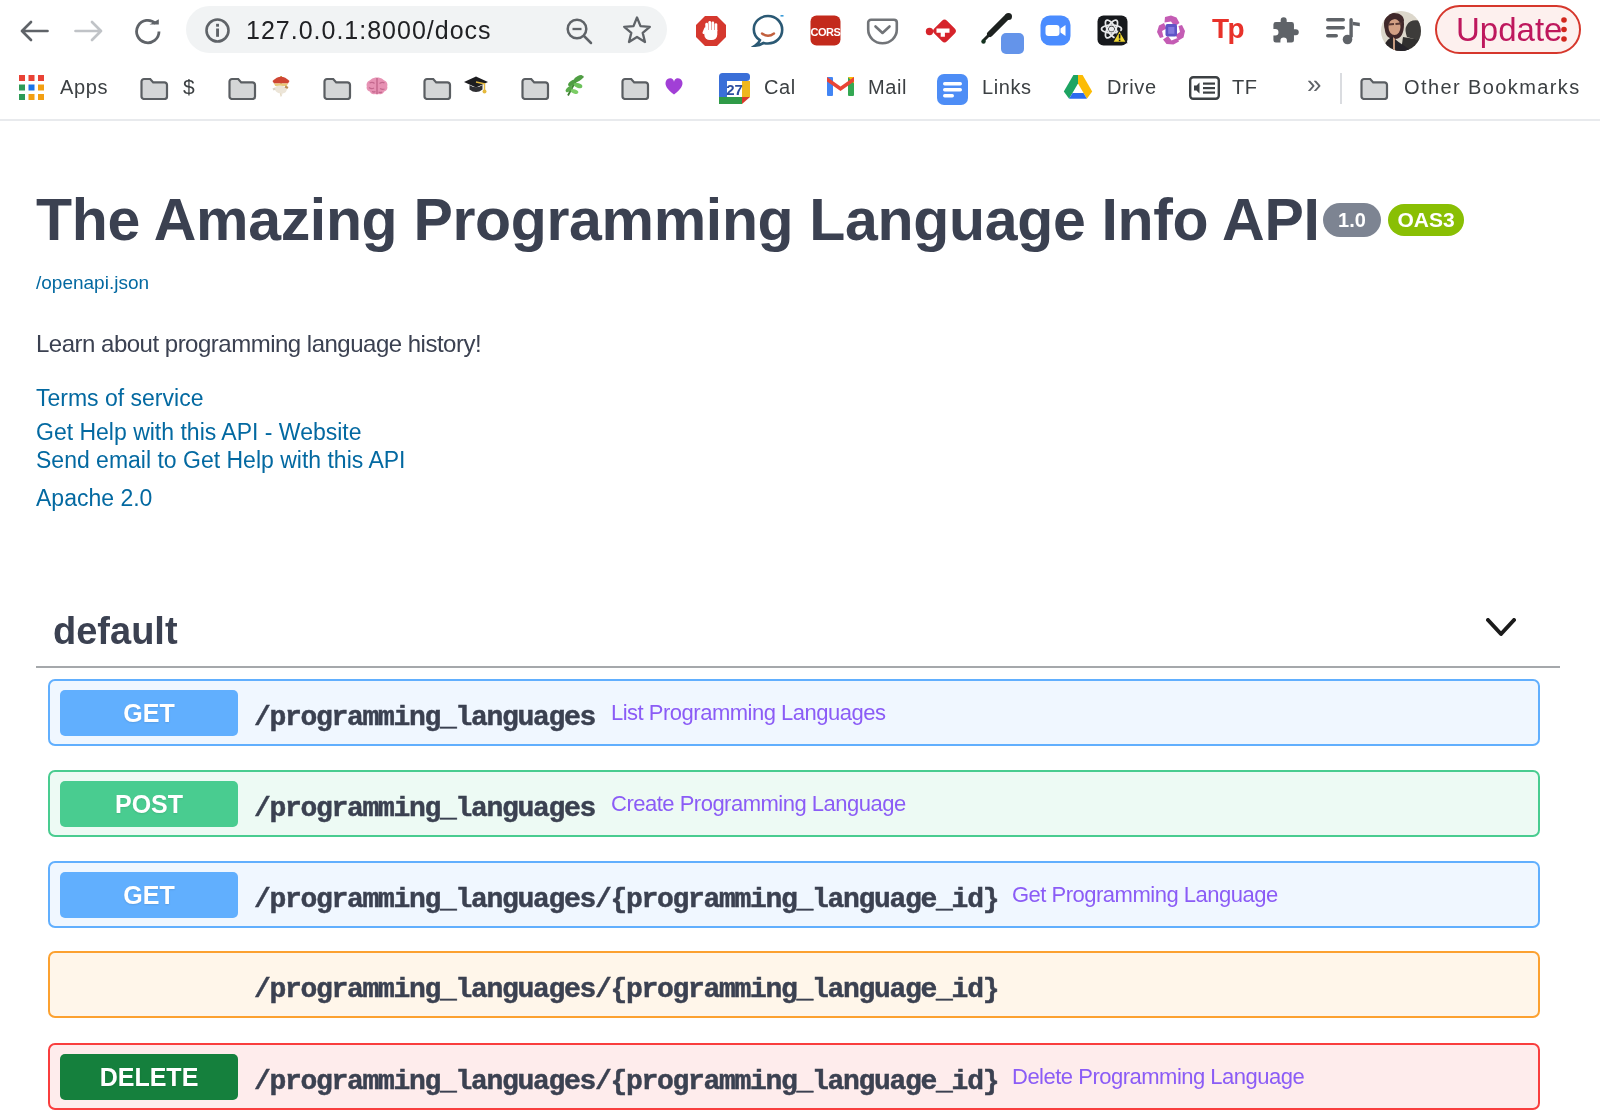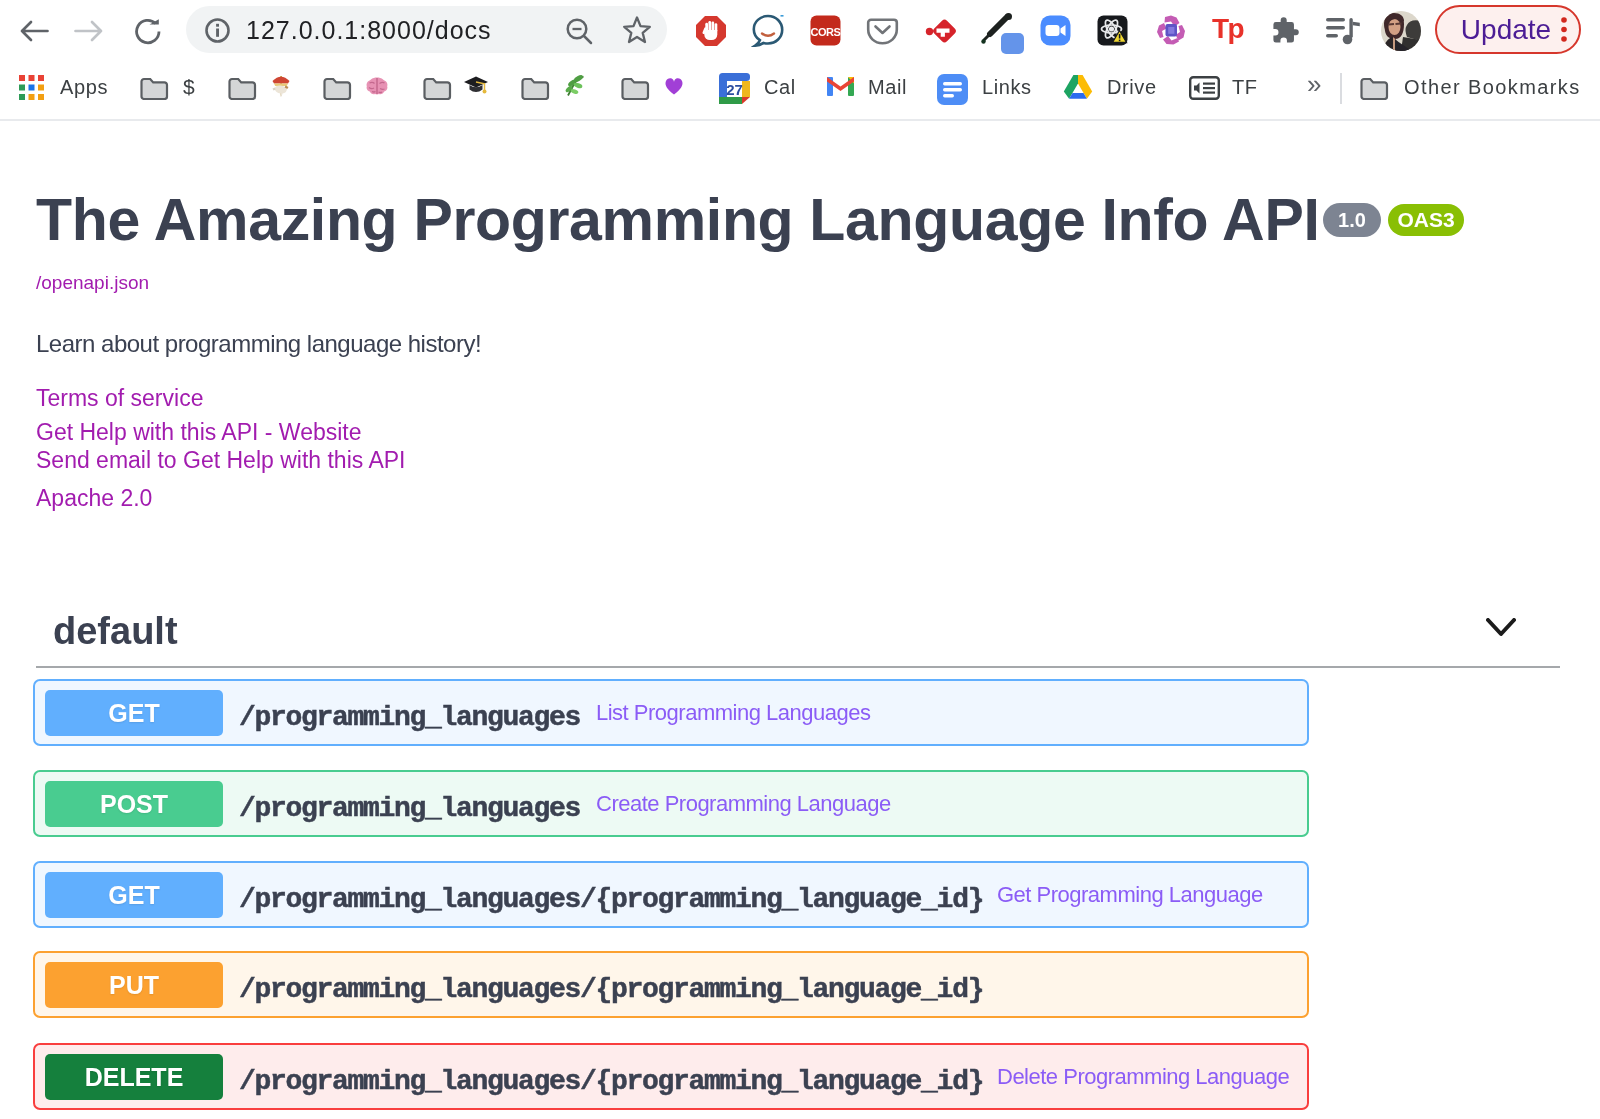--- a/index.html
+++ b/index.html
@@ -8,30 +8,30 @@
 #toolbar { position:absolute; left:0; top:0; width:1600px; height:62px; background:#fff;text-align:center; }
 #pill { position:absolute; left:186px; top:6px; width:481px; height:47px; border-radius:24px; background:#f1f3f4; }
 #url { position:absolute; left:246px; top:0; height:62px; line-height:61px; font-size:25px; color:#202124; letter-spacing:1px; }
 #bmbar { position:absolute; left:0; top:62px; width:1600px; height:59px; background:#fff; border-bottom:2px solid #e8eaed; }
 .bmlabel { position:absolute; top:11px; font-size:20px; color:#3c4043; letter-spacing:0.6px; line-height:28px; }
 #content { position:absolute; left:0; top:121px; width:1600px; height:998px; background:#fff; }
 h1.title { position:absolute; left:36px; top:65px; font-size:59px; font-weight:bold; color:#3b4151; letter-spacing:-0.33px; }
 .badge { position:absolute; color:#fff; font-weight:bold; text-align:center; }
 #vbadge { left:1323px; top:82px; width:58px; height:34px; border-radius:17px; background:#7d8492; font-size:20px; line-height:34px; }
 #oas3 { left:1388px; top:83px; width:76px; height:32px; border-radius:16px; background:#89bf04; font-size:21px; line-height:32px; }
-a.swlink { color:#a21caf; text-decoration:none; }
+a.swlink { color:#0369a1; text-decoration:none; }
 #openapi { position:absolute; left:36px; top:151px; font-size:19px; }
 #desc { position:absolute; left:36px; top:209px; font-size:24px; color:#3b4151; letter-spacing:-0.5px; }
 #tos { position:absolute; left:36px; top:264px; font-size:23px; }
 #help1 { position:absolute; left:36px; top:298px; font-size:23px; }
 #help2 { position:absolute; left:36px; top:326px; font-size:23px; }
 #apache { position:absolute; left:36px; top:364px; font-size:23px; }
 #defaulth { position:absolute; left:53px; top:489px; font-size:38px; font-weight:bold; color:#3b4151; }
 #sechr { position:absolute; left:36px; top:545px; width:1524px; height:0; border-top:2px solid #a5a8ab; }
-.oprow { position:absolute; left:33px; width:1276px; height:67px; border-radius:7px; border:2px solid; }
+.oprow { position:absolute; left:48px; width:1492px; height:67px; border-radius:7px; border:2px solid; }
 .chip { position:absolute; left:10px; top:9px; width:178px; height:46px; border-radius:5px; color:#fff; font-weight:bold; font-size:25px; text-align:center; line-height:46px; text-shadow:0 1px 2px rgba(0,0,0,0.1); }
 .path { position:absolute; left:204px; top:5px; height:63px; line-height:64px; font-family:"Liberation Mono",monospace; font-weight:bold; font-size:28px; color:#3b4151; letter-spacing:-1.3px; -webkit-text-stroke:0.5px #3b4151; }
 .summ { position:absolute; top:0; height:63px; line-height:64px; font-size:22px; color:#8b5cf6; letter-spacing:-0.5px; }
 .get  { border-color:#61affe; background:#f0f7ff; }
 .getc { background:#61affe; }
 .post { border-color:#49cc90; background:#edfaf4; }
 .postc{ background:#49cc90; }
 .put  { border-color:#fca130; background:#fff6ea; }
 .putc { background:#fca130; }
 .del  { border-color:#f93e3e; background:#feecec; }
@@ -160,21 +160,21 @@
       <path d="M4 20 C2 10 7 3 14 3 C20 3 23 7 23 13 C23 22 20 28 14 28 C9 28 5 26 4 20 Z" fill="#40282a"></path>
       <ellipse cx="13.5" cy="16" rx="6" ry="8" fill="#d2a084"></ellipse>
       <path d="M7.5 13.5 l5.5-0.5 M14.5 13 l6-0.5" stroke="#5a3a35" stroke-width="1.8"></path>
       <path d="M4 18 C1 10 5 2 13 2 C19 2 23 5 23 10 L21 11 C18 7 11 7 8 11 C6 14 6.5 16 6.5 19 Z" fill="#40282a"></path>
       <path d="M2 40 C3 32 7 27 12 26 C14 30 18 31 22 40 Z" fill="#2a2527"></path>
       <path d="M12 26 C16 29 18 32 19 40 L12 40 Z" fill="#c79b80"></path>
       <path d="M14 28 C18 32 26 36 30 40 L14 40 Z" fill="#26242a"></path>
     </g>
   </svg>
   <div class="abs" style="left:1435px;top:5px;width:146px;height:49px;border:2.5px solid #d6372c;border-radius:25px;background:#fdf0ee;">
-    <div class="abs" style="left:19px;top:0;width:100px;height:45px;line-height:45px;font-size:28px;color:#4c1d95;">Update</div>
+    <div class="abs" style="left:19px;top:0;width:100px;height:45px;line-height:45px;font-size:33px;color:#be185d;">Update</div>
     <svg class="abs" style="left:123px;top:10px" width="8" height="26" viewBox="0 0 8 26">
         <g fill="#d2281e">
           <circle cx="4" cy="3" r="2.8"></circle>
           <circle cx="4" cy="12.5" r="2.8"></circle>
           <circle cx="4" cy="22" r="2.8"></circle>
         </g>
       </svg>
   </div>
 </div>
 
@@ -315,21 +315,20 @@
     <div class="chip postc">POST</div>
     <div class="path">/programming_languages</div>
     <div class="summ" style="left:561px;">Create Programming Language</div>
   </div>
   <div class="oprow get" style="top:740px;">
     <div class="chip getc">GET</div>
     <div class="path">/programming_languages/{programming_language_id}</div>
     <div class="summ" style="left:962px;">Get Programming Language</div>
   </div>
   <div class="oprow put" style="top:830px;">
-    <div class="chip putc">PUT</div>
     <div class="path">/programming_languages/{programming_language_id}</div>
   </div>
   <div class="oprow del" style="top:922px;">
     <div class="chip delc">DELETE</div>
     <div class="path">/programming_languages/{programming_language_id}</div>
     <div class="summ" style="left:962px;">Delete Programming Language</div>
   </div>
 </div>
 
 </body></html>

